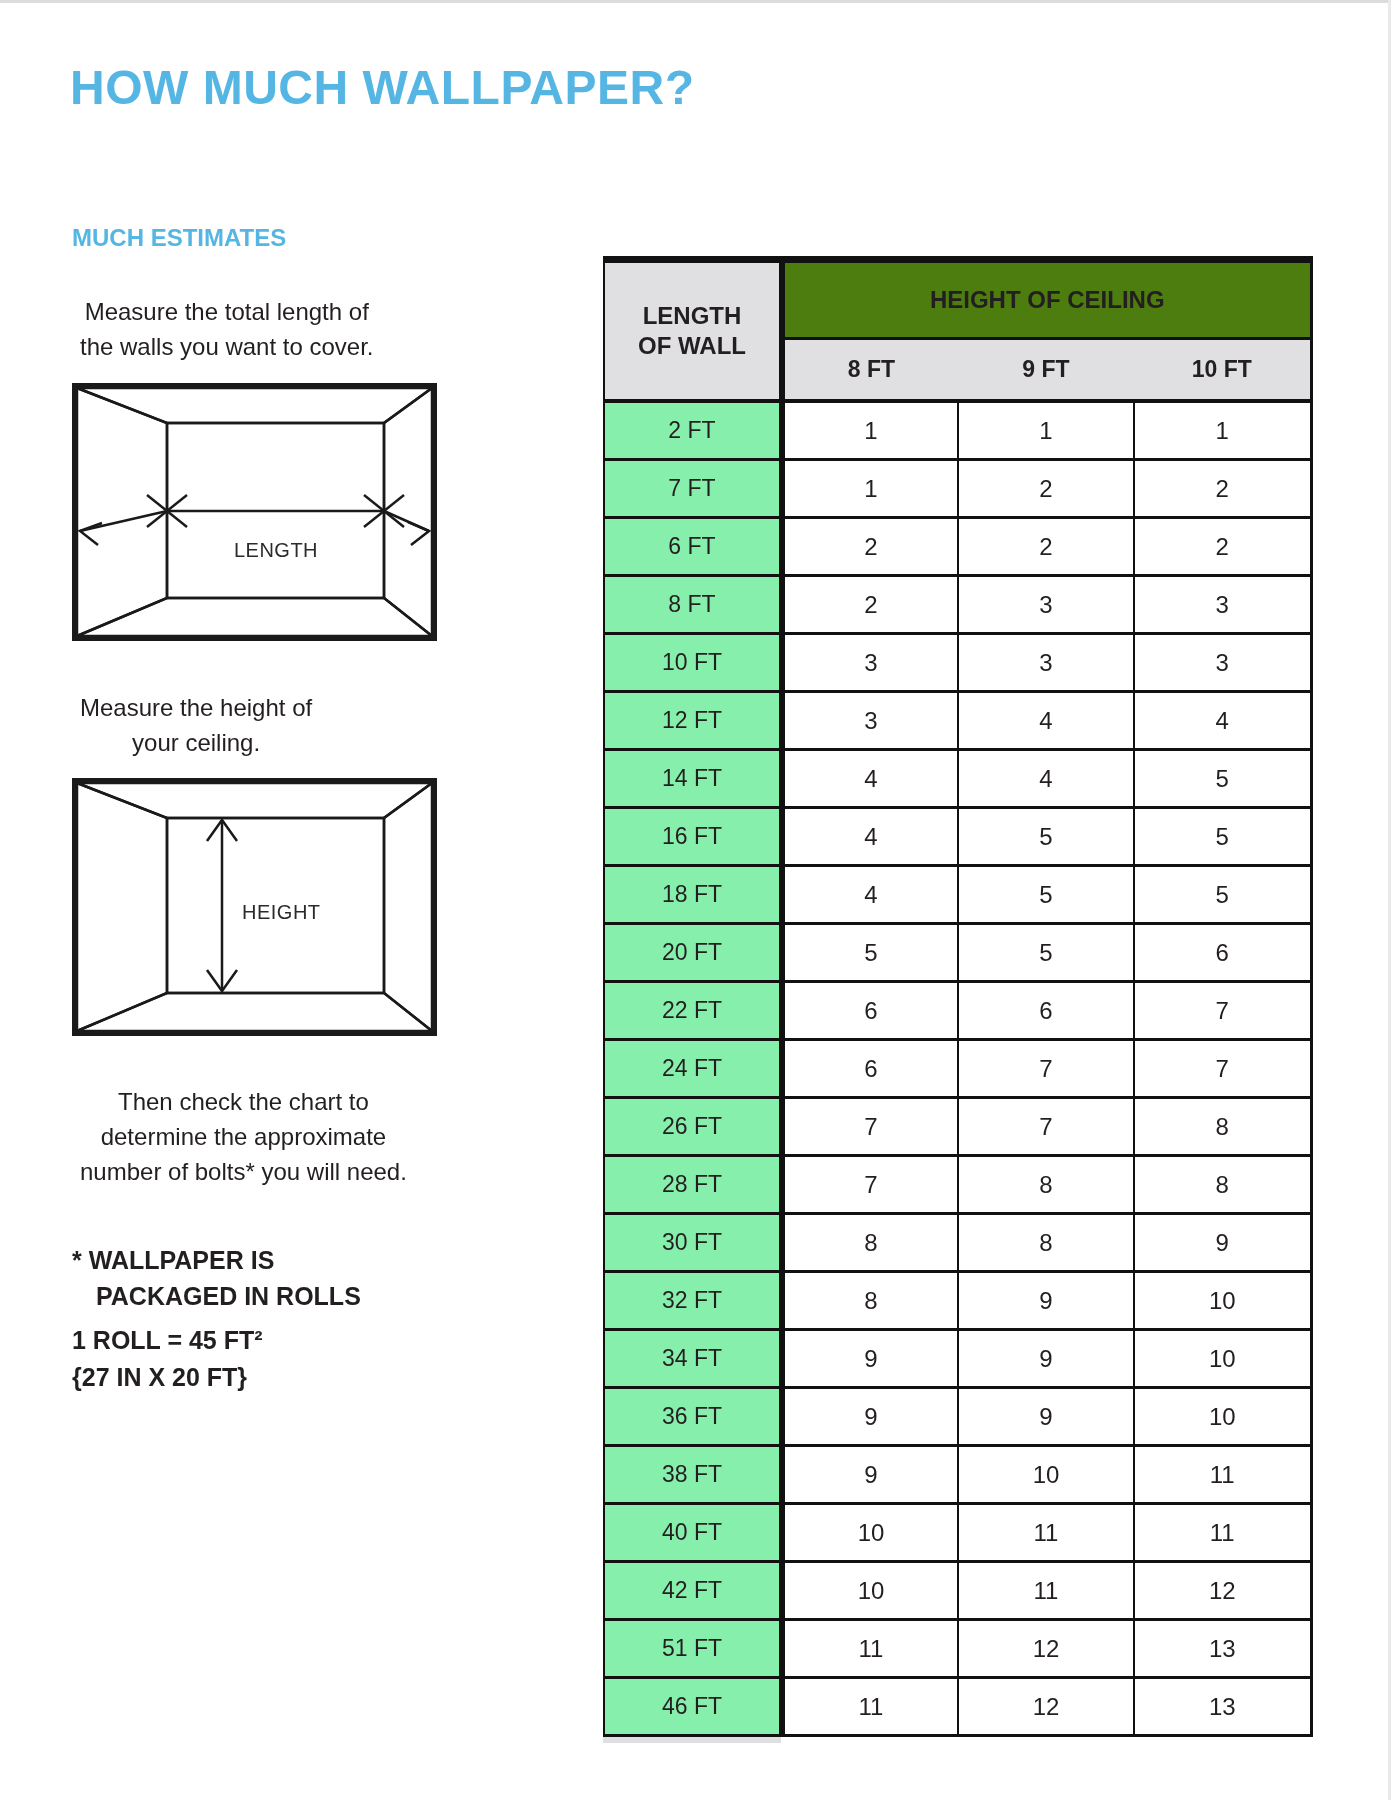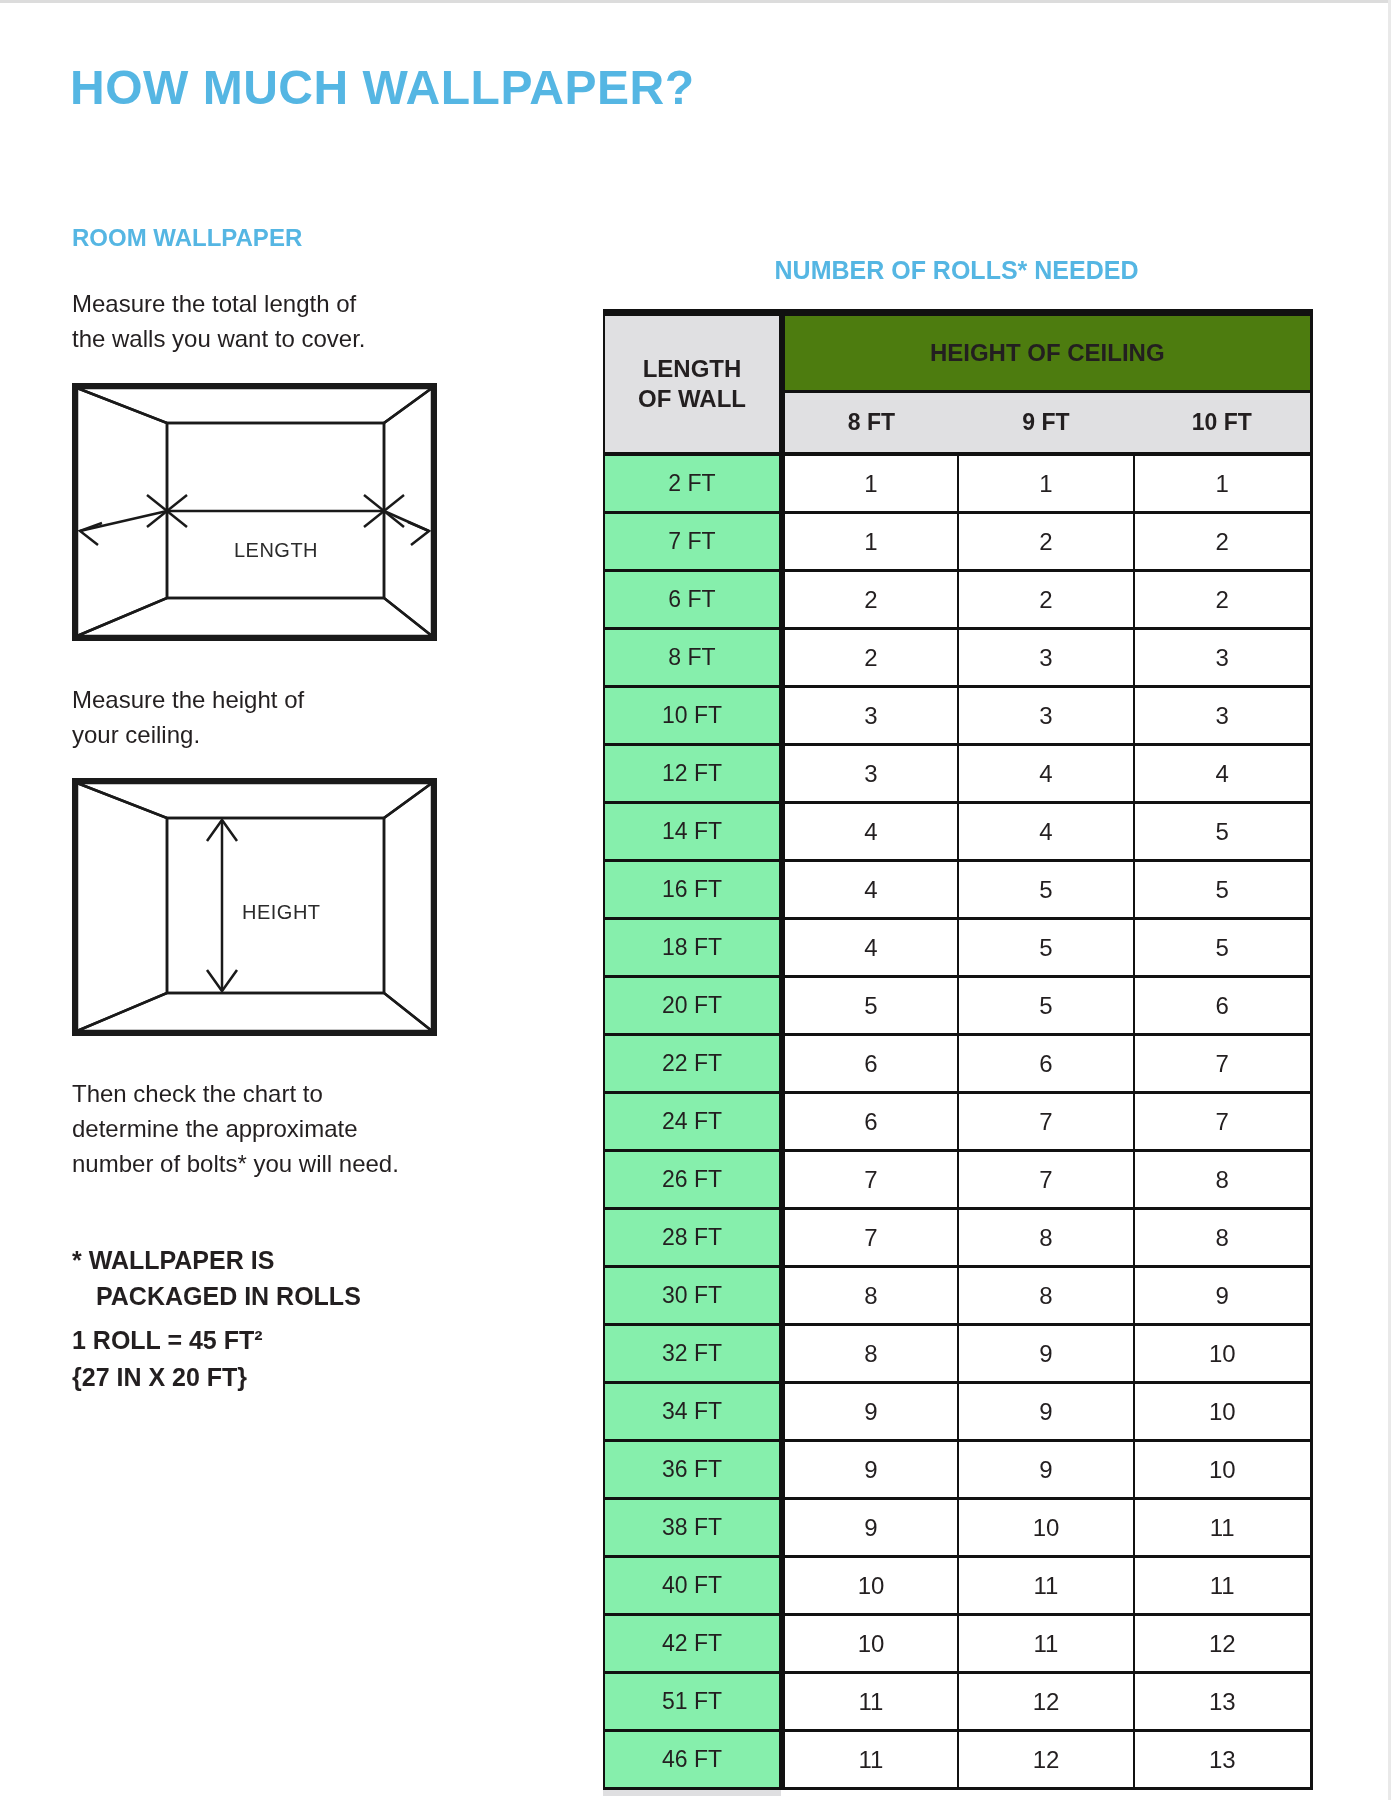--- a/index.html
+++ b/index.html
@@ -12,22 +12,22 @@
 
   .page-title{
     position:absolute;left:70px;top:60px;margin:0;
     font-size:48px;font-weight:bold;letter-spacing:0.5px;color:var(--accent);
   }
   .section-heading{
     position:absolute;left:72px;top:224px;margin:0;
     font-size:24px;font-weight:bold;color:var(--accent);
   }
   .instruction{
-    position:absolute;left:72px;margin:0;
-    font-size:24px;line-height:35px;white-space:pre-line;color:#231f20;
+    position:absolute;left:72px;margin:8px;
+    font-size:24px;line-height:35px;white-space:pre-line;color:#231f20;text-align:center;
   }
   #step1{top:286px;}
   #step2{top:682px;}
   #step3{top:1076px;}
   .diagram{position:absolute;left:72px;width:365px;height:258px;}
   #diagram-length{top:383px;}
   #diagram-height{top:778px;}
 
   .footnote{
     position:absolute;left:72px;top:1242px;margin:0;
@@ -81,21 +81,21 @@
   .dg-dim-text{fill:#2b2b2b;font-size:20px;letter-spacing:0.5px;}
 </style>
 </head>
 <body>
 
 <div class="edge-top"></div>
 <div class="edge-right"></div>
 
 <h1 class="page-title">HOW MUCH WALLPAPER?</h1>
 
-<h2 class="section-heading">ROOM WALLPAPER</h2>
+<h2 class="section-heading">MUCH ESTIMATES</h2>
 
 <p class="instruction" id="step1">Measure the total length of
 the walls you want to cover.</p>
 
 <svg class="diagram" id="diagram-length" viewBox="0 0 365 258" aria-hidden="true">
   <polygon points="5,5 360,5 312,40 95,40" fill="#b4b4b6" class="dg-line"></polygon>
   <polygon points="5,253 95,215 312,215 360,253" fill="#b4b4b6" class="dg-line"></polygon>
   <polygon points="5,5 95,40 95,215 5,253" fill="#eaeaeb" class="dg-line"></polygon>
   <polygon points="360,5 312,40 312,215 360,253" fill="#eaeaeb" class="dg-line"></polygon>
   <rect x="95" y="40" width="217" height="175" fill="#ffffff" class="dg-line"></rect>
@@ -144,21 +144,20 @@
   <span style="display:block">* WALLPAPER IS</span>
   <span style="display:block" class="indent">PACKAGED IN ROLLS</span>
 </p>
 
 <p class="roll-info">
   <span style="display:block">1 ROLL = 45 FT²</span>
   <span style="display:block">{27 IN X 20 FT}</span>
 </p>
 
 <div class="table-area">
-  <h2 class="table-heading">NUMBER OF ROLLS* NEEDED</h2>
   <table class="rolls">
     <colgroup>
       <col style="width:178px">
         <col style="width:176px">
         <col style="width:176px">
         <col style="width:177px">
     </colgroup>
     <thead>
       <tr>
         <th class="row-axis" rowspan="2">LENGTH

